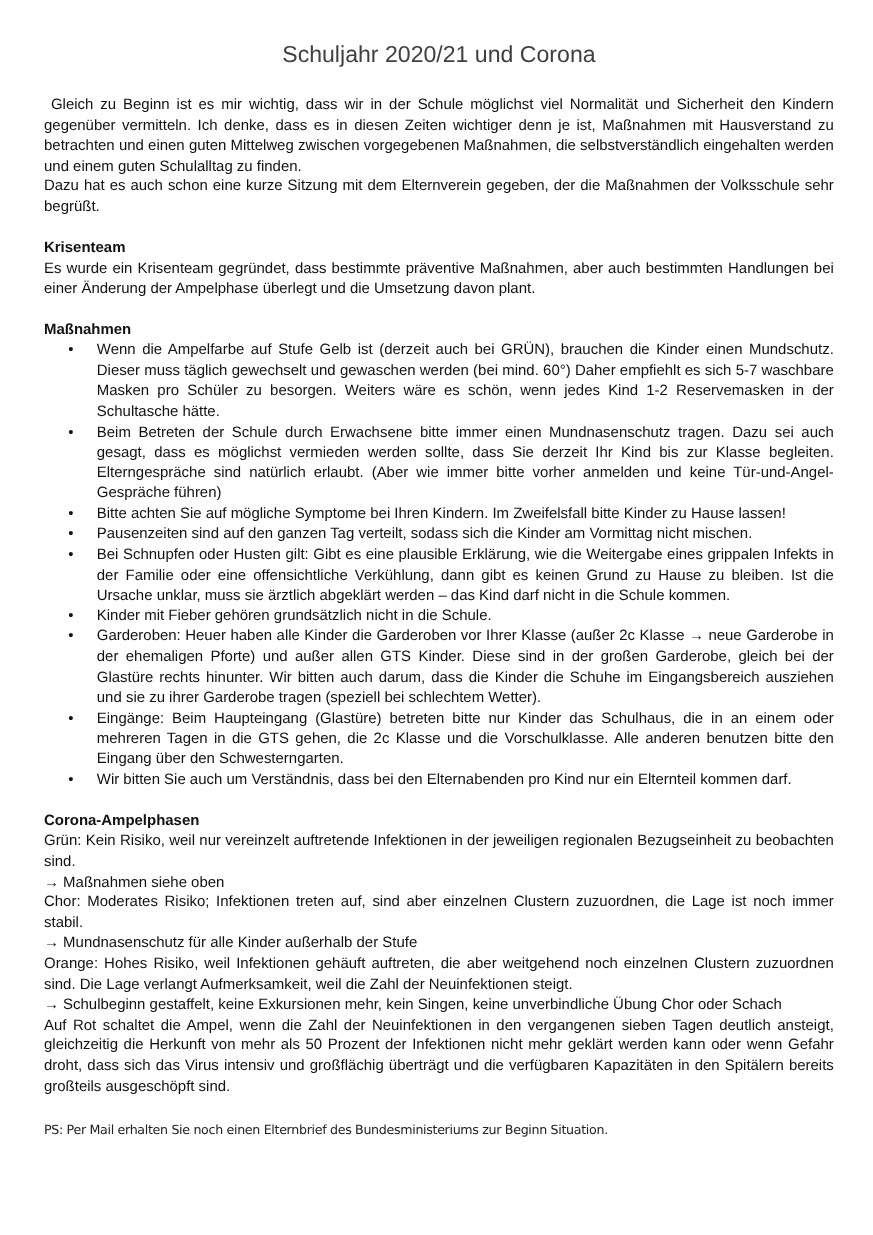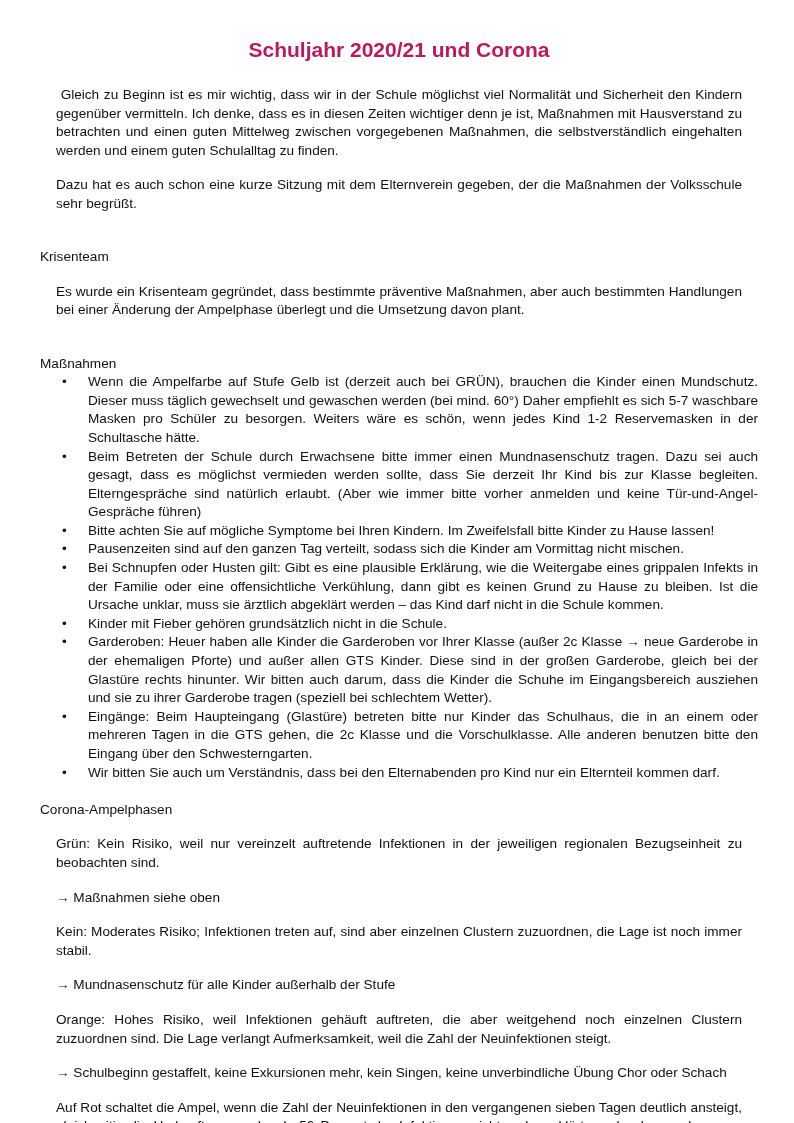--- a/index.html
+++ b/index.html
@@ -2,25 +2,25 @@
 <html><head>
 <meta charset="utf-8">
 <style>
   html, body { margin: 0; padding: 0; background: #ffffff; }
   body { width: 794px; height: 1123px; position: relative; overflow: hidden; }
   .page {
     position: absolute; left: 40px; top: 36px; width: 718px;
     font-family: "Liberation Sans", sans-serif; color: #111; font-size: 13.6px; line-height: 18.6px;
   }
   h1 {
-    margin: 0 0 22px 0; text-align: center; font-size: 21px; line-height: 28px; font-weight: bold; color: #be185d;
+    margin: 0 0 22px 0; text-align: center; font-size: 21px; line-height: 28px; font-weight: normal; color: #404040;
   }
-  p { margin: 16px; text-align: justify; }
+  p { margin: 0; text-align: justify; }
   .gap { height: 18.6px; }
-  .heading { font-weight: normal; margin: 0; }
+  .heading { font-weight: bold; margin: 0; }
   ul { margin: 0; padding: 0; list-style: none; }
   ul li { position: relative; padding-left: 48px; text-align: justify; }
   ul li .bullet { position: absolute; left: 22px; top: 0; }
   .u { }
   .arrow-line { font-weight: normal; text-align: justify; }
   .ps {
     margin-top: 22px; font-family: "DejaVu Sans", sans-serif; font-size: 11.5px; line-height: 16px; color: #222;
     letter-spacing: -0.3px;
   }
 </style>
@@ -60,21 +60,21 @@
   </div>
 
   <div class="gap"></div>
 
   <div>
     <p class="heading">Corona-Ampelphasen</p>
 
     <p><span class="u">Grün</span><span>: Kein Risiko, weil nur vereinzelt auftretende Infektionen in der jeweiligen regionalen Bezugseinheit zu beobachten sind.</span></p>
     <p class="arrow-line">→ Maßnahmen siehe oben</p>
 
-    <p><span class="u">Kein</span><span>: Moderates Risiko; Infektionen treten auf, sind aber einzelnen Clustern zuzuordnen, die Lage ist noch immer stabil.</span></p>
+    <p><span class="u">Chor</span><span>: Moderates Risiko; Infektionen treten auf, sind aber einzelnen Clustern zuzuordnen, die Lage ist noch immer stabil.</span></p>
     <p class="arrow-line">→ Mundnasenschutz für alle Kinder außerhalb der Stufe</p>
 
     <p><span class="u">Orange</span><span>: Hohes Risiko, weil Infektionen gehäuft auftreten, die aber weitgehend noch einzelnen Clustern zuzuordnen sind. Die Lage verlangt Aufmerksamkeit, weil die Zahl der Neuinfektionen steigt.</span></p>
     <p class="arrow-line">→ Schulbeginn gestaffelt, keine Exkursionen mehr, kein Singen, keine unverbindliche Übung Chor oder Schach</p>
 
     <p><span>Auf </span><span class="u">Rot</span><span> schaltet die Ampel, wenn die Zahl der Neuinfektionen in den vergangenen sieben Tagen deutlich ansteigt, gleichzeitig die Herkunft von mehr als 50 Prozent der Infektionen nicht mehr geklärt werden kann oder wenn Gefahr droht, dass sich das Virus intensiv und großflächig überträgt und die verfügbaren Kapazitäten in den Spitälern bereits großteils ausgeschöpft sind.</span></p>
   </div>
 
   <p class="ps">PS: Per Mail erhalten Sie noch einen Elternbrief des Bundesministeriums zur Beginn Situation.</p>
 </div>

